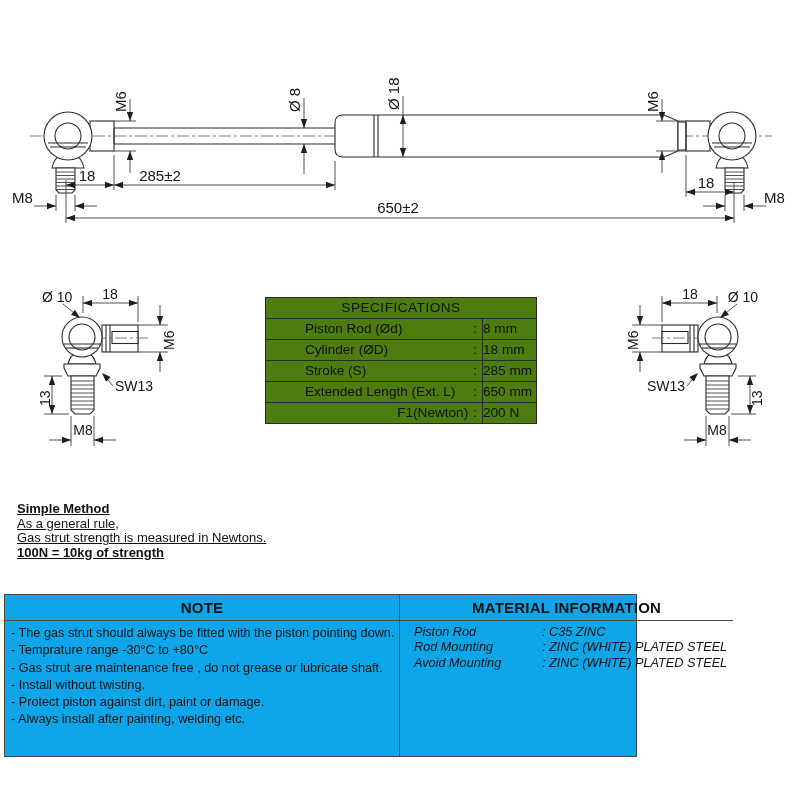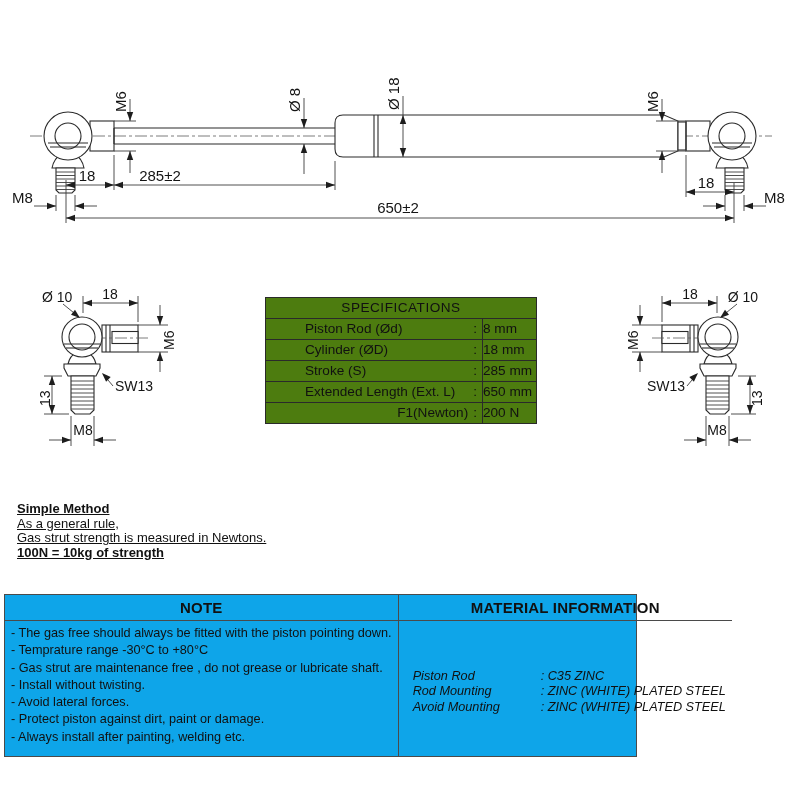--- a/index.html
+++ b/index.html
@@ -29,21 +29,21 @@
 
   
   .method { position:absolute; left:17px; top:502px; font-size:13px; line-height:14.6px;text-decoration:underline; }
   .m-bold { font-weight:bold; }
 
   
   .bottom-tables { position:absolute; left:4px; top:578px; width:633px; height:163px;
                    display:flex; border:1px solid #4a4a4a; background:#0ea5e9;margin-top:16px; }
   .bt-col { display:flex; flex-direction:column; }
   .bt-note { width:395px; border-right:1px solid #4a4a4a; }
-  .bt-material { flex:1;gap:44px; }
+  .bt-material { flex:1; }
   .bt-header { height:26px; line-height:25px; text-align:center; font-weight:bold; font-size:15px;
                border-bottom:1px solid #4a4a4a; letter-spacing:0.2px; }
   .bt-body { padding:4px 6px 0 6px; font-size:12.7px; }
   .note-item { line-height:17.3px; white-space:nowrap; }
   .mat-row { display:flex; line-height:15.4px; padding-left:8px;font-style:italic; }
   .mat-label { width:128px; flex:none; }
   .mat-value { white-space:nowrap; }
 </style>
 </head>
 <body>
@@ -343,25 +343,24 @@
     <div class="m-bold">Simple Method</div>
     <div>As a general rule,</div>
     <div>Gas strut strength is measured in Newtons.</div>
     <div class="m-bold">100N = 10kg of strength</div>
   </div>
 
   <div class="bottom-tables">
     <div class="bt-col bt-note">
       <div class="bt-header">NOTE</div>
       <div class="bt-body">
-        <div class="note-item">- The gas free should always be fitted with the piston pointing down.</div>
+        <div class="note-item">- The gas strut should always be fitted with the piston pointing down.</div>
         <div class="note-item">- Temprature range -30°C to +80°C</div>
         <div class="note-item">- Gas strut are maintenance free , do not grease or lubricate shaft.</div>
         <div class="note-item">- Install without twisting.</div>
-        <div class="note-item">- Avoid lateral forces.</div>
         <div class="note-item">- Protect piston against dirt, paint or damage.</div>
         <div class="note-item">- Always install after painting, welding etc.</div>
       </div>
     </div>
     <div class="bt-col bt-material">
       <div class="bt-header">MATERIAL INFORMATION</div>
       <div class="bt-body">
         <div class="mat-row">
           <span class="mat-label">Piston Rod</span>
           <span class="mat-value">: C35 ZINC</span>

